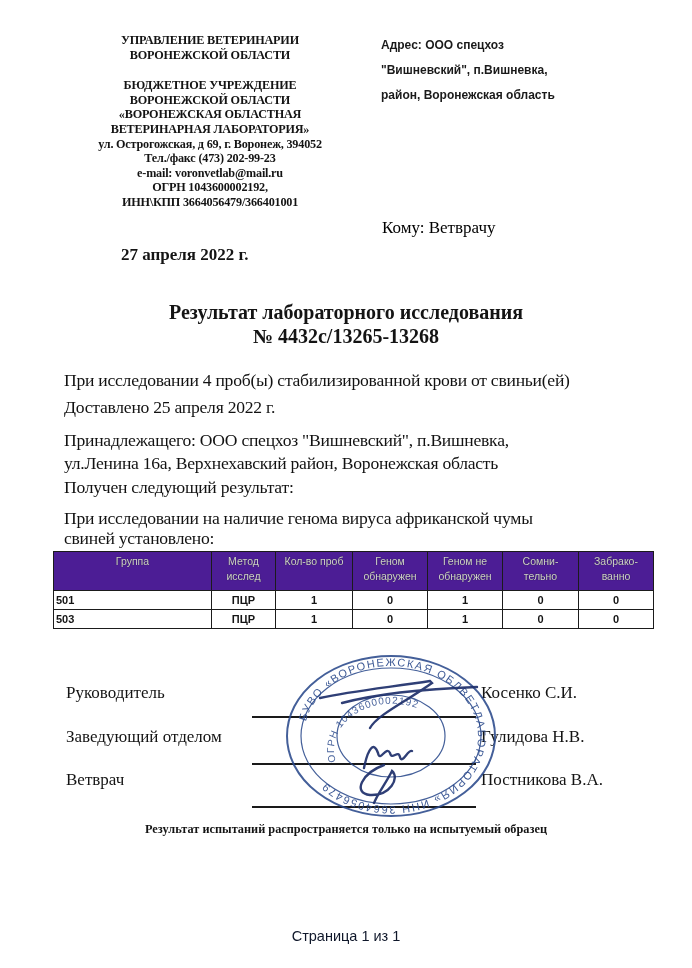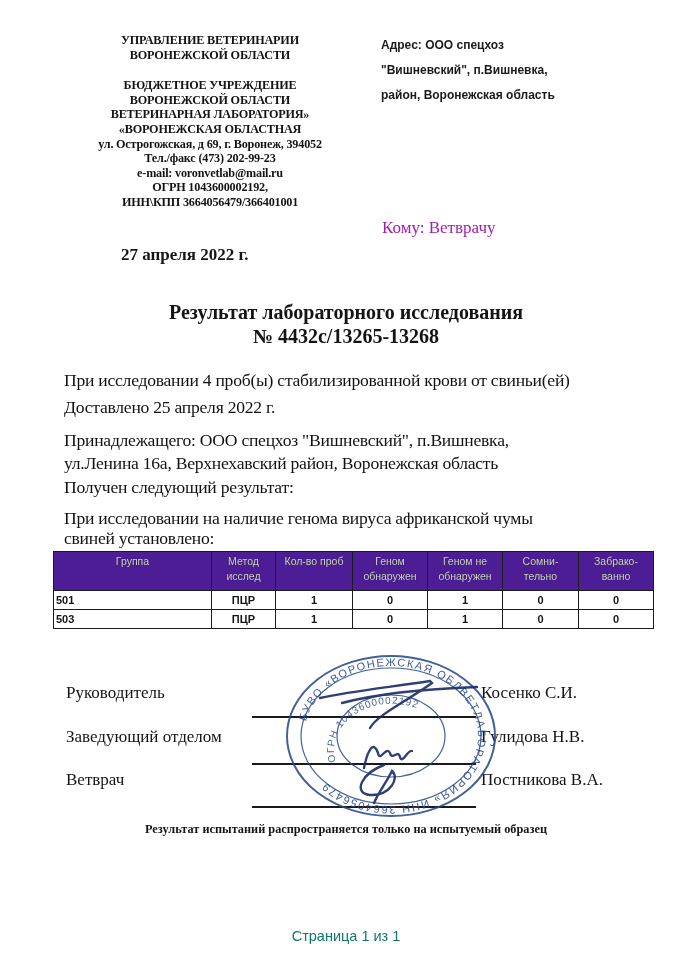--- a/index.html
+++ b/index.html
@@ -7,21 +7,21 @@
   .abs { position:absolute; }
   .serif { font-family: "Liberation Serif", "DejaVu Serif", serif; }
   .sans { font-family: "Liberation Sans", "DejaVu Sans", sans-serif; }
 
   
   #letterhead { left:62px; top:33px; width:296px; text-align:center; font-size:12.2px; line-height:14.6px; font-weight:bold; letter-spacing:-0.2px; }
   #letterhead .gap { height:16px; }
 
   
   #address { left:381px; top:33px; width:290px; font-size:12px; line-height:25px; font-weight:bold; color:#1a1a1a; }
-  #recipient { left:382px; top:218px; font-size:17px; color:#a21caf; }
+  #recipient { left:382px; top:218px; font-size:17px; color:#000000; }
 
   #date { left:121px; top:245px; font-size:17px; font-weight:bold; }
 
   #title { left:0; width:692px; top:300px; text-align:center; font-size:20px; font-weight:bold; line-height:24px; }
 
   .para { left:64px; font-size:17.6px; line-height:22px; color:#121212; letter-spacing:-0.25px; }
 
   
   #results-table { left:53px; top:551px; width:600px; border-collapse:collapse; table-layout:fixed; font-family: "Liberation Sans", "DejaVu Sans", sans-serif; }
   #results-table th { background:#4c1d95; color:#cfcfcf; font-weight:normal; font-size:10.5px; line-height:15px; height:36px; border:1.5px solid #1b1b1b; padding:0 1px; text-align:center; vertical-align:top; padding-top:2px; text-shadow:0 0 1px #222; }
@@ -29,33 +29,33 @@
   #results-table td.grp { text-align:left; padding-left:2px; }
 
   
   .sig-label { left:66px; font-size:17px; }
   .sig-name { left:481px; font-size:17px; }
   .sig-line { height:2px; background:#1a1a1a; }
 
   #stamp { left:282px; top:653px; width:218px; height:166px; }
 
   #footnote { left:0; width:692px; top:822px; text-align:center; font-size:12.3px; font-weight:bold; }
-  #page-num { left:0; width:692px; top:928px; text-align:center; font-size:14.5px; color:#0f766e; }
+  #page-num { left:0; width:692px; top:928px; text-align:center; font-size:14.5px; color:#0f172a; }
 </style>
 </head>
 <body>
 
 <div id="letterhead" class="abs serif">
   <div>УПРАВЛЕНИЕ ВЕТЕРИНАРИИ</div>
   <div>ВОРОНЕЖСКОЙ ОБЛАСТИ</div>
   <div class="gap"></div>
   <div>БЮДЖЕТНОЕ УЧРЕЖДЕНИЕ</div>
   <div>ВОРОНЕЖСКОЙ ОБЛАСТИ</div>
+  <div>«ВОРОНЕЖСКАЯ ОБЛАСТНАЯ</div>
   <div>ВЕТЕРИНАРНАЯ ЛАБОРАТОРИЯ»</div>
-  <div>«ВОРОНЕЖСКАЯ ОБЛАСТНАЯ</div>
   <div>ул. Острогожская, д 69, г. Воронеж, 394052</div>
   <div>Тел./факс  (473) 202-99-23</div>
   <div>e-mail: voronvetlab@mail.ru</div>
   <div>ОГРН 1043600002192,</div>
   <div>ИНН\КПП 3664056479/366401001</div>
 </div>
 
 <div id="address" class="abs sans">
   <div>Адрес: ООО спецхоз</div>
   <div>"Вишневский", п.Вишневка,</div>

